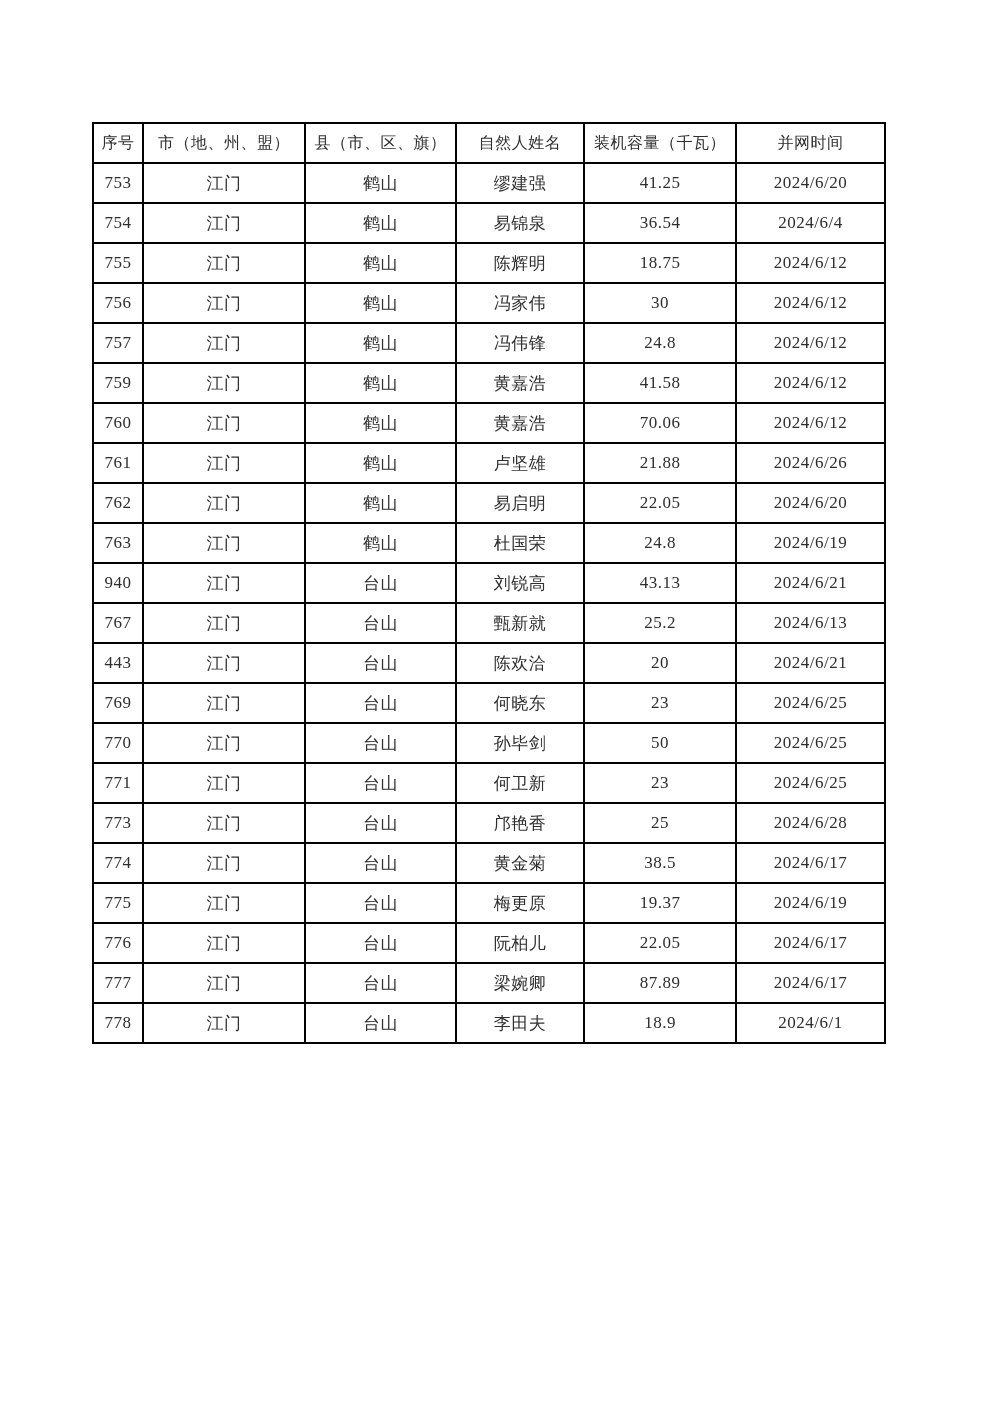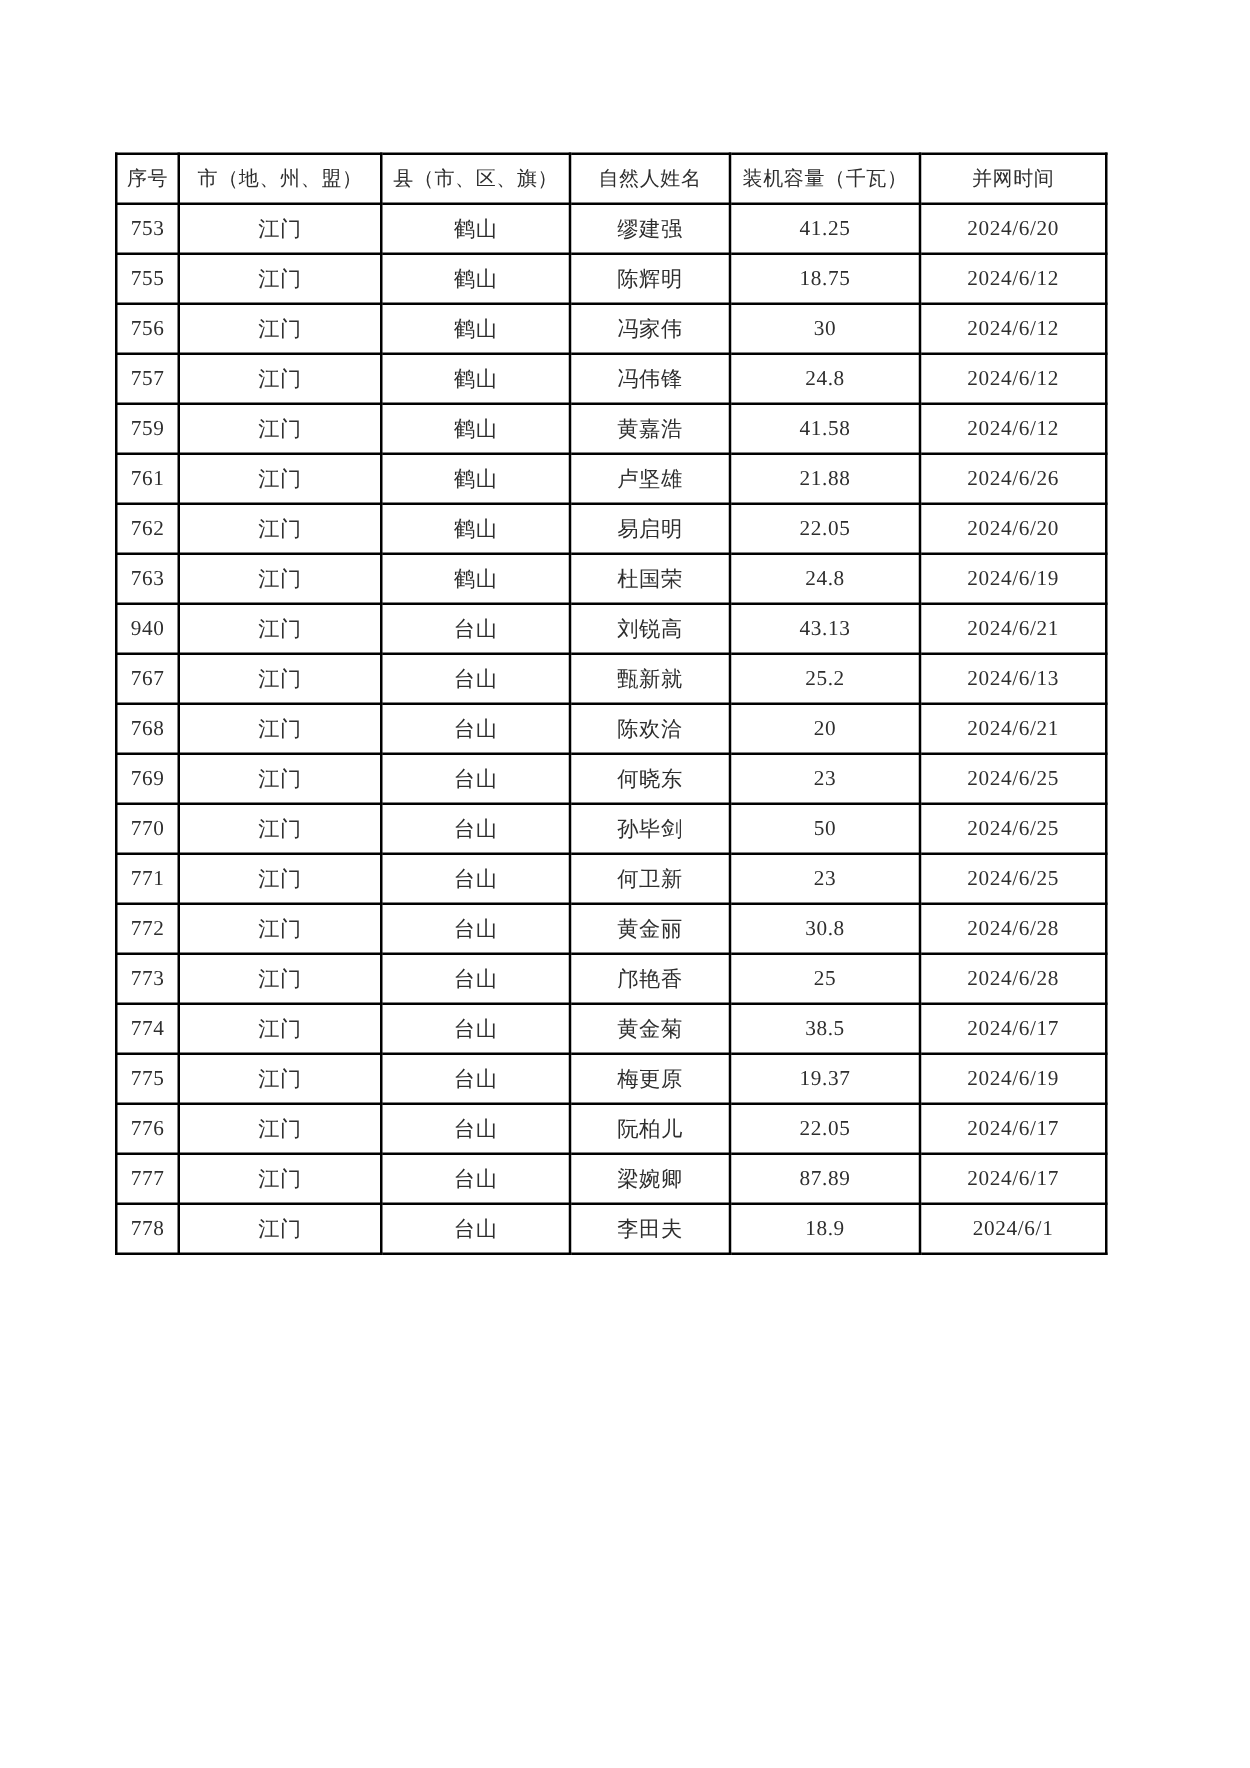--- a/index.html
+++ b/index.html
@@ -74,20 +74,28 @@
     <tbody>
         <tr>
           <td>753</td>
           <td>江门</td>
           <td>鹤山</td>
           <td>缪建强</td>
           <td>41.25</td>
           <td>2024/6/20</td>
         </tr>
         <tr>
+          <td>754</td>
+          <td>江门</td>
+          <td>鹤山</td>
+          <td>易锦泉</td>
+          <td>36.54</td>
+          <td>2024/6/4</td>
+        </tr>
+        <tr>
           <td>755</td>
           <td>江门</td>
           <td>鹤山</td>
           <td>陈辉明</td>
           <td>18.75</td>
           <td>2024/6/12</td>
         </tr>
         <tr>
           <td>756</td>
           <td>江门</td>
@@ -103,20 +111,28 @@
           <td>冯伟锋</td>
           <td>24.8</td>
           <td>2024/6/12</td>
         </tr>
         <tr>
           <td>759</td>
           <td>江门</td>
           <td>鹤山</td>
           <td>黄嘉浩</td>
           <td>41.58</td>
+          <td>2024/6/12</td>
+        </tr>
+        <tr>
+          <td>760</td>
+          <td>江门</td>
+          <td>鹤山</td>
+          <td>黄嘉浩</td>
+          <td>70.06</td>
           <td>2024/6/12</td>
         </tr>
         <tr>
           <td>761</td>
           <td>江门</td>
           <td>鹤山</td>
           <td>卢坚雄</td>
           <td>21.88</td>
           <td>2024/6/26</td>
         </tr>
@@ -146,21 +162,21 @@
         </tr>
         <tr>
           <td>767</td>
           <td>江门</td>
           <td>台山</td>
           <td>甄新就</td>
           <td>25.2</td>
           <td>2024/6/13</td>
         </tr>
         <tr>
-          <td>768</td>
+          <td>443</td>
           <td>江门</td>
           <td>台山</td>
           <td>陈欢洽</td>
           <td>20</td>
           <td>2024/6/21</td>
         </tr>
         <tr>
           <td>769</td>
           <td>江门</td>
           <td>台山</td>
@@ -176,28 +192,20 @@
           <td>50</td>
           <td>2024/6/25</td>
         </tr>
         <tr>
           <td>771</td>
           <td>江门</td>
           <td>台山</td>
           <td>何卫新</td>
           <td>23</td>
           <td>2024/6/25</td>
-        </tr>
-        <tr>
-          <td>772</td>
-          <td>江门</td>
-          <td>台山</td>
-          <td>黄金丽</td>
-          <td>30.8</td>
-          <td>2024/6/28</td>
         </tr>
         <tr>
           <td>773</td>
           <td>江门</td>
           <td>台山</td>
           <td>邝艳香</td>
           <td>25</td>
           <td>2024/6/28</td>
         </tr>
         <tr>

